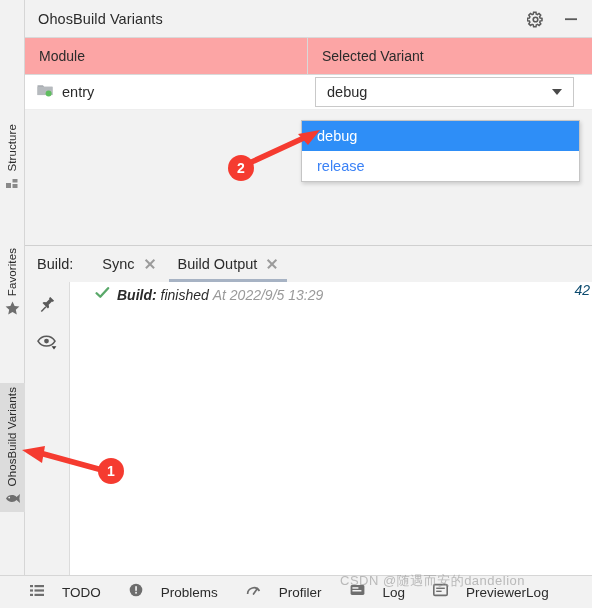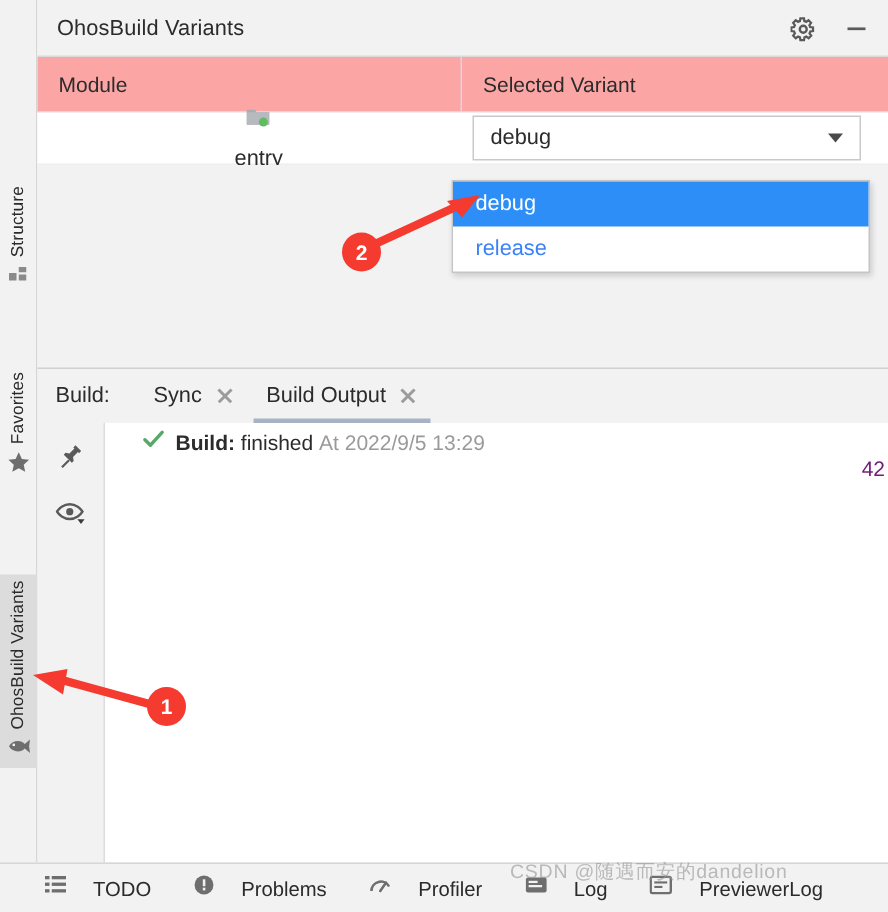--- a/index.html
+++ b/index.html
@@ -56,21 +56,21 @@
   }
   .th {
     font-size: 14px; color: #2b2b2b; display:flex; align-items:center;
     padding-left: 14px;
   }
   .th.col-module { width: 283px; border-right: 1px solid #d9d9d9; }
   .th.col-variant { flex: 1; }
 
   .table-row { display:flex; height: 35px; background:#ffffff; align-items:center; position:relative;
     border-bottom: 1px solid #eeeeee; }
-  .cell-module { width: 283px; display:flex; align-items:center; padding-left: 12px; gap:8px;flex-direction:column; }
+  .cell-module { width: 283px; display:flex; align-items:center; padding-left: 12px; gap:8px; }
   .module-name { font-size: 14.5px; color: #2b2b2b; }
   .cell-variant { flex:1; height:35px; position:relative; }
 
   
   .combo {
     position:absolute; left: 7px; top: 2px; width: 259px; height: 30px;
     background:#ffffff; border:1px solid #c9c9c9;
     display:flex; align-items:center; padding: 0 8px 0 11px;
     cursor:default;
   }
@@ -116,25 +116,25 @@
   .tab-close::before { transform: rotate(45deg); }
   .tab-close::after  { transform: rotate(-45deg); }
 
   .build-content { position:absolute; left:0; top:36px; right:0; bottom:0; display:flex; }
   .gutter {
     width: 45px; background:#f2f2f2; border-right:1px solid #dcdcdc;
     display:flex; flex-direction:column; align-items:center; padding-top: 10px; gap: 14px;
   }
   .gutter-btn { width:28px; height:24px; display:flex; align-items:center; justify-content:center; position:relative; cursor:default; }
   .tree-pane { flex:1; background:#ffffff; position:relative; }
-  .build-row { display:flex; align-items:center; height: 26px; padding-left: 25px; gap: 7px; background:#ffffff; }
+  .build-row { display:flex; align-items:center; height: 26px; padding-left: 25px; gap: 7px; background:#ffffff;font-style:italic; }
   .build-text { font-size: 14px; color:#2b2b2b; white-space:nowrap; }
   .build-text b { font-weight: bold; }
   .build-text .dim { color: #9a9a9a; }
-  .row-num { position:absolute; right: 2px; top: 22px; font-size: 14px; color:#701a75; }
+  .row-num { position:absolute; right: 2px; top: 0; font-size: 14px; color:#0c4a6e; }
 
   
   .status-bar {
     position:absolute; left:0; bottom:0; width:592px; height:33px;
     background:#f2f2f2; border-top:1px solid #d6d6d6;
     display:flex; align-items:center; padding-left: 30px; gap: 28px;
   }
   .status-item { display:flex; align-items:center; gap:18px; cursor:default; }
   .status-label { font-size:13.5px; color:#2b2b2b; white-space:nowrap; }
 

